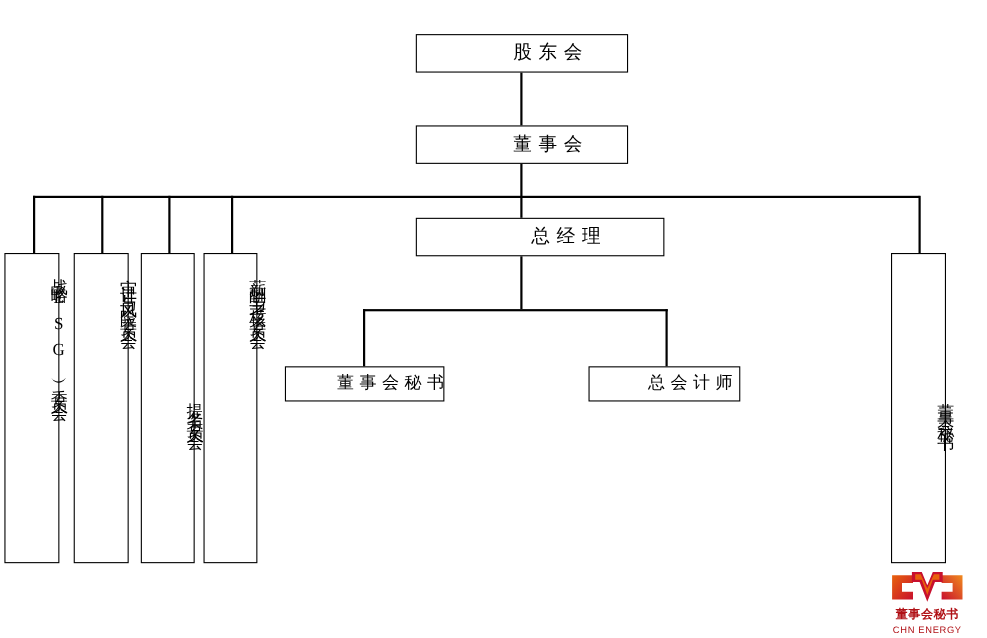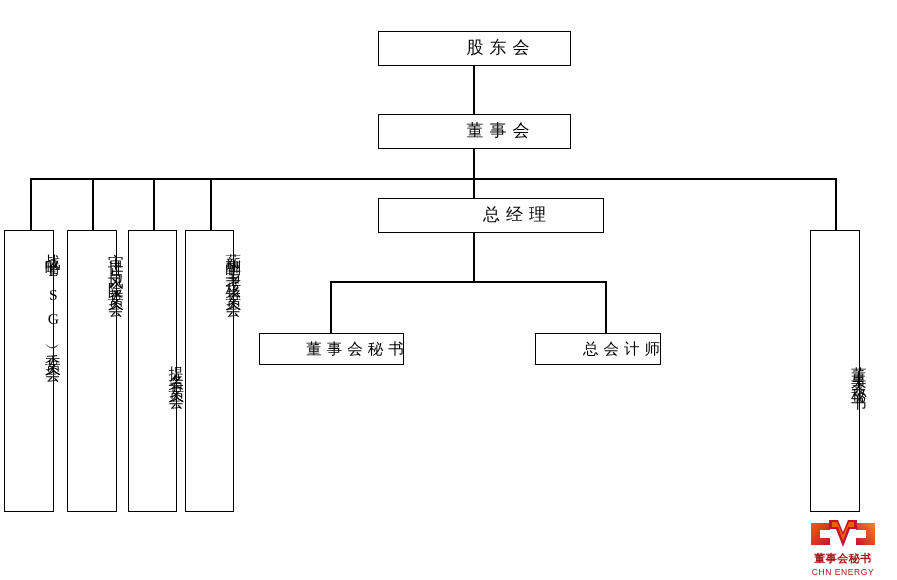--- a/index.html
+++ b/index.html
@@ -117,21 +117,21 @@
   </div>
 
   <div class="box h-box" style="left:378px; top:198px; width:226px; height:35px;">
     <span class="label">总经理</span>
   </div>
 
   <div class="box h-box small" style="left:259px; top:333px; width:145px; height:32px;">
     <span class="label">董事会秘书</span>
   </div>
 
-  <div class="box h-box small" style="left:535px; top:333px; width:126px; height:32px;">
+  <div class="box h-box small" style="left:535px; top:333px; width:138px; height:32px;font-family:Liberation Mono, monospace;">
     <span class="label">总会计师</span>
   </div>
 
   <div class="box v-box" style="left:4px; top:230px; width:50px; height:282px;">
     <span class="label">战略（ESG）委员会</span>
   </div>
 
   <div class="box v-box" style="left:67px; top:230px; width:50px; height:282px;">
     <span class="label">审计与风险委员会</span>
   </div>

